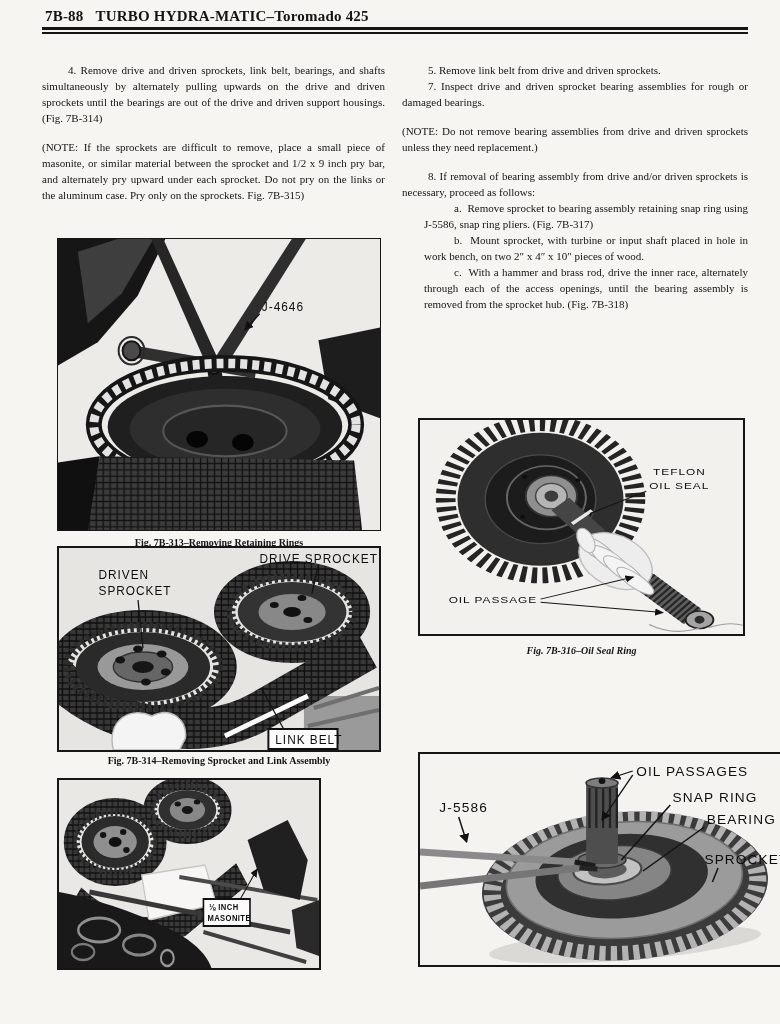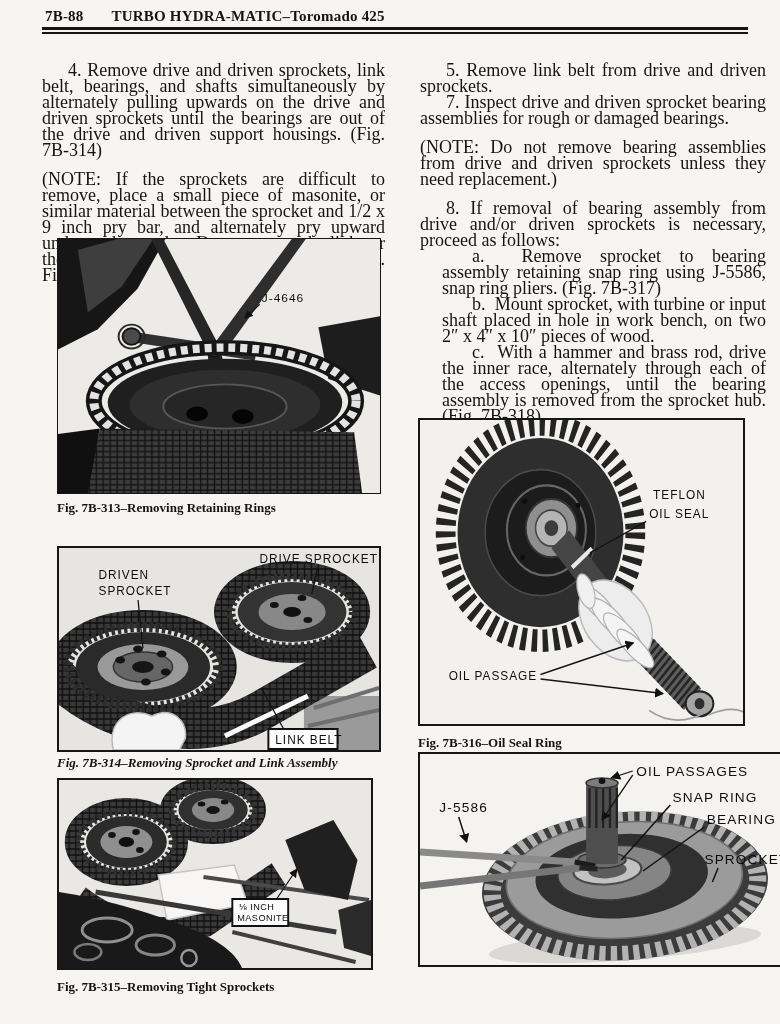--- a/index.html
+++ b/index.html
@@ -2,46 +2,46 @@
 <html><head>
 <meta charset="utf-8">
 <style>
   html,body{margin:0;padding:0;}
   body{
     width:780px;height:1024px;position:relative;overflow:hidden;
     background:#f6f5f2;color:#141414;
     font-family:"Liberation Serif", serif;
   }
   .hdr{position:absolute;left:45px;top:8px;font-weight:bold;font-size:15px;letter-spacing:.2px;white-space:nowrap;}
-  .hdr .num{margin-right:28px;}
+  .hdr .num{margin-right:12px;}
   .rule{position:absolute;left:42px;top:27px;width:706px;height:2px;
         border-top:3px solid #151515;border-bottom:2px solid #151515;}
-  .col{position:absolute;top:62px;font-size:18px;line-height:16px;text-align:justify;}
+  .col{position:absolute;top:62px;font-size:11px;line-height:16px;text-align:justify;}
   .col-left{left:42px;width:343px;}
-  .col-right{left:420px;width:346px;}
+  .col-right{left:402px;width:346px;}
   p{margin:0;}
   p.step{text-indent:26px;}
   p.gap{margin-top:13px;}
   p.sub{margin-left:22px;text-indent:30px;}
   figure{position:absolute;margin:0;}
   .photo{border:2px solid #161616;background:#efeeeb;box-sizing:border-box;}
   .photo svg{display:block;width:100%;height:100%;}
-  figcaption{font-weight:bold;font-size:13px;text-align:left;white-space:nowrap;}
+  figcaption{font-weight:bold;font-size:10px;text-align:center;white-space:nowrap;}
   .f313{left:57px;top:238px;width:324px;}
-  .f313 .photo{width:324px;height:256px;border-width:1px;}
+  .f313 .photo{width:324px;height:293px;border-width:1px;}
   .f313 figcaption{margin-top:6px;}
   .f314{left:57px;top:546px;width:324px;}
   .f314 .photo{width:324px;height:206px;}
-  .f314 figcaption{margin-top:3px;font-style:italic;}
+  .f314 figcaption{margin-top:3px;}
   .f315{left:57px;top:778px;width:324px;}
-  .f315 .photo{width:316px;height:192px;}
+  .f315 .photo{width:264px;height:192px;font-weight:bold;}
   .f315 figcaption{margin-top:9px;}
   .f316{left:418px;top:418px;width:327px;}
-  .f316 .photo{width:327px;height:308px;}
-  .f316 figcaption{margin-top:9px;}
+  .f316 .photo{width:327px;height:218px;}
+  .f316 figcaption{margin-top:9px;font-style:italic;}
   .f317{left:418px;top:752px;width:327px;}
   .f317 .photo{width:376px;height:215px;}
   .f317 figcaption{margin-top:10px;}
   svg text{font-family:"Liberation Sans", sans-serif;font-size:12px;letter-spacing:1px;fill:#0d0d0d;}
   svg text.sm{font-size:9.5px;letter-spacing:.5px;}
   .lead{stroke:#141414;stroke-width:1.3;fill:none;}
 </style>
 </head>
 <body>
 
@@ -222,21 +222,20 @@
         <path d="M290,130 L324,120 L324,176 L296,168 Z" fill="#2a2a2a"></path>
       </g>
       <g>
         <path class="lead" d="M226,119 L247,89" marker-end="url(#ah315)"></path>
         <rect x="180" y="119" width="58" height="27" fill="#fcfcfc" stroke="#111" stroke-width="2"></rect>
         <text class="sm" x="187" y="130">⅛ INCH</text>
         <text class="sm" x="185" y="141">MASONITE</text>
       </g>
     </svg>
   </div>
-  <figcaption>Fig. 7B-315–Removing Tight Sprockets</figcaption>
 </figure>
 
 <figure class="f316">
   <div class="photo">
     <svg viewBox="0 0 327 270" preserveAspectRatio="none">
       <defs>
         <marker id="ah316" markerWidth="10" markerHeight="10" refX="8" refY="4.5" orient="auto" markerUnits="userSpaceOnUse">
           <path d="M0,0 L9,4.5 L0,9 Z" fill="#111"></path>
         </marker>
       </defs>

